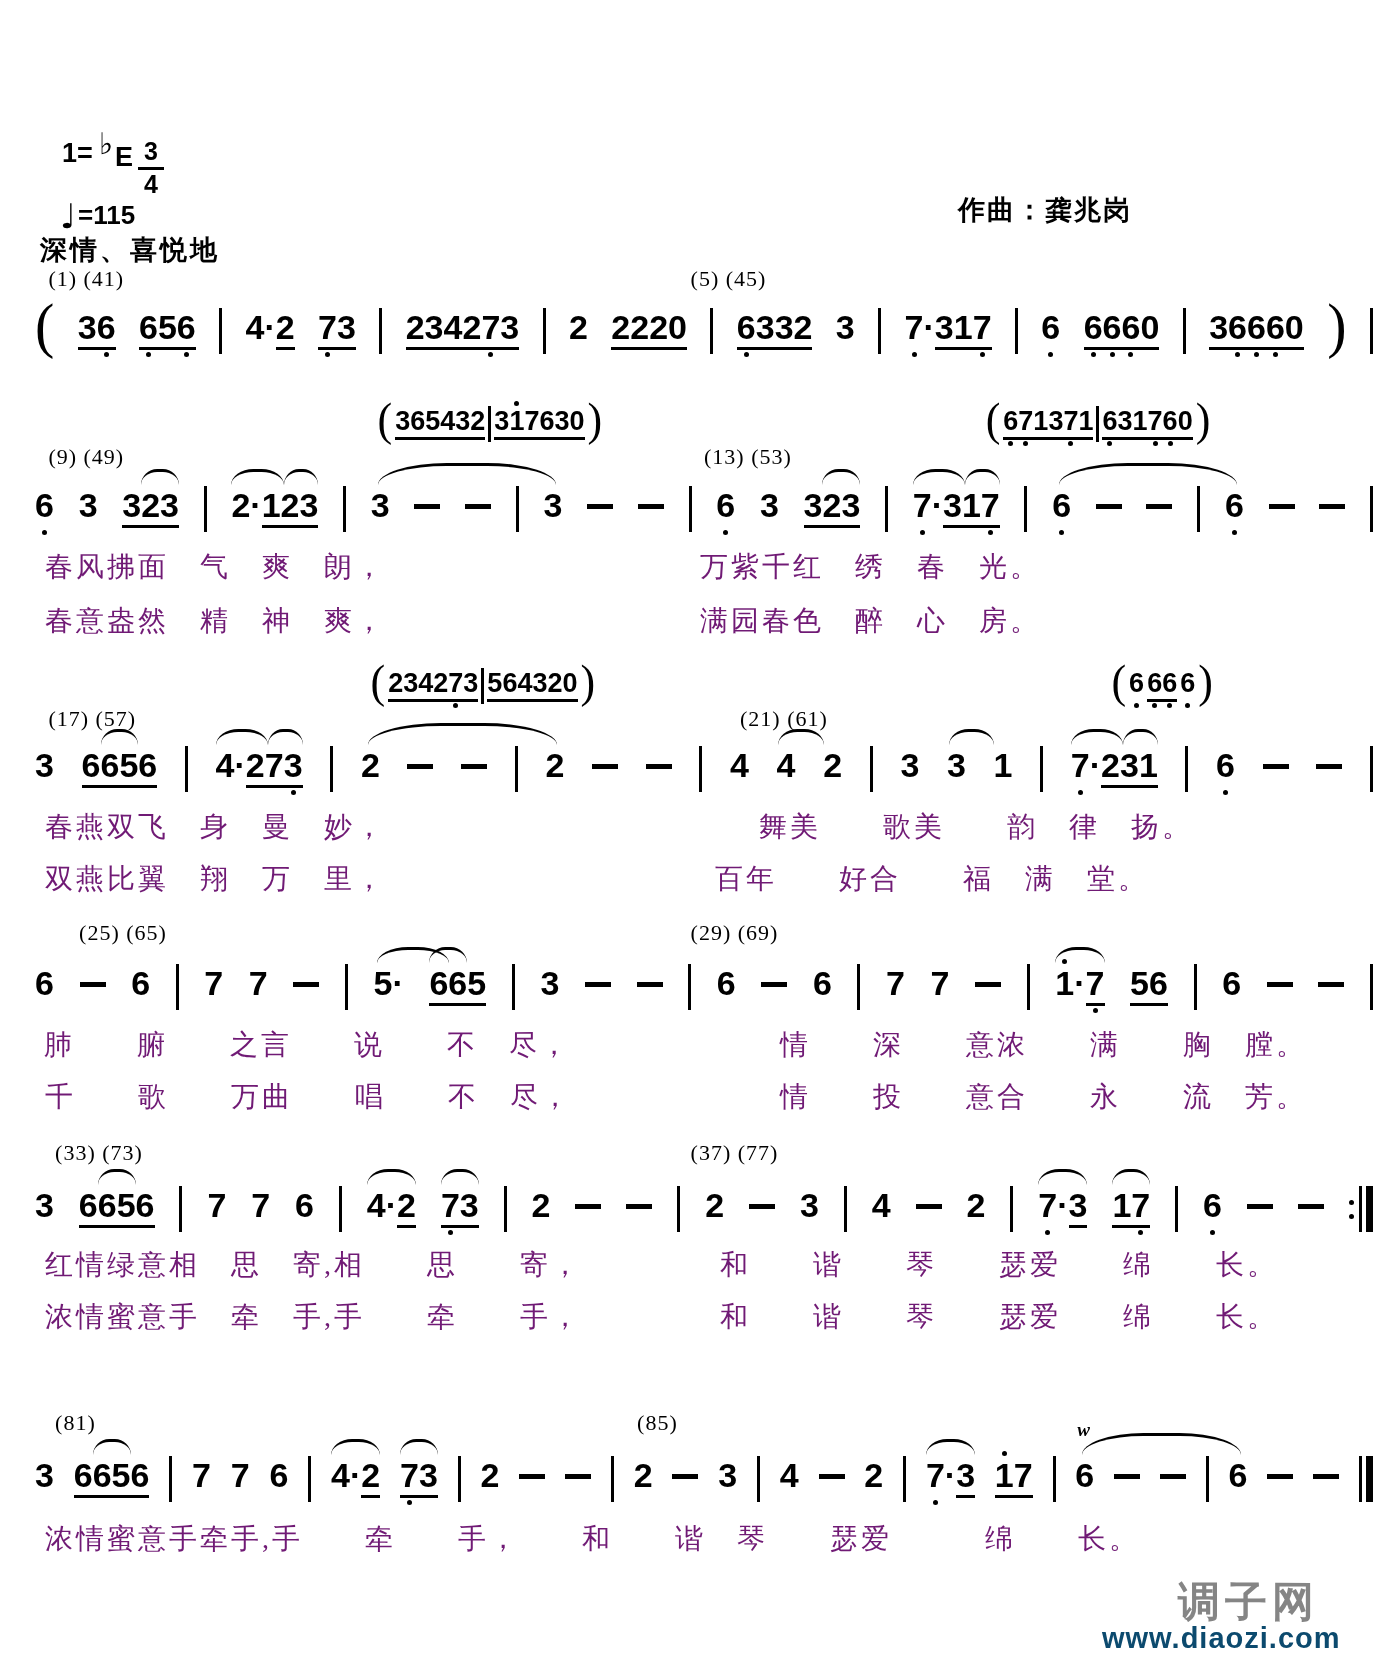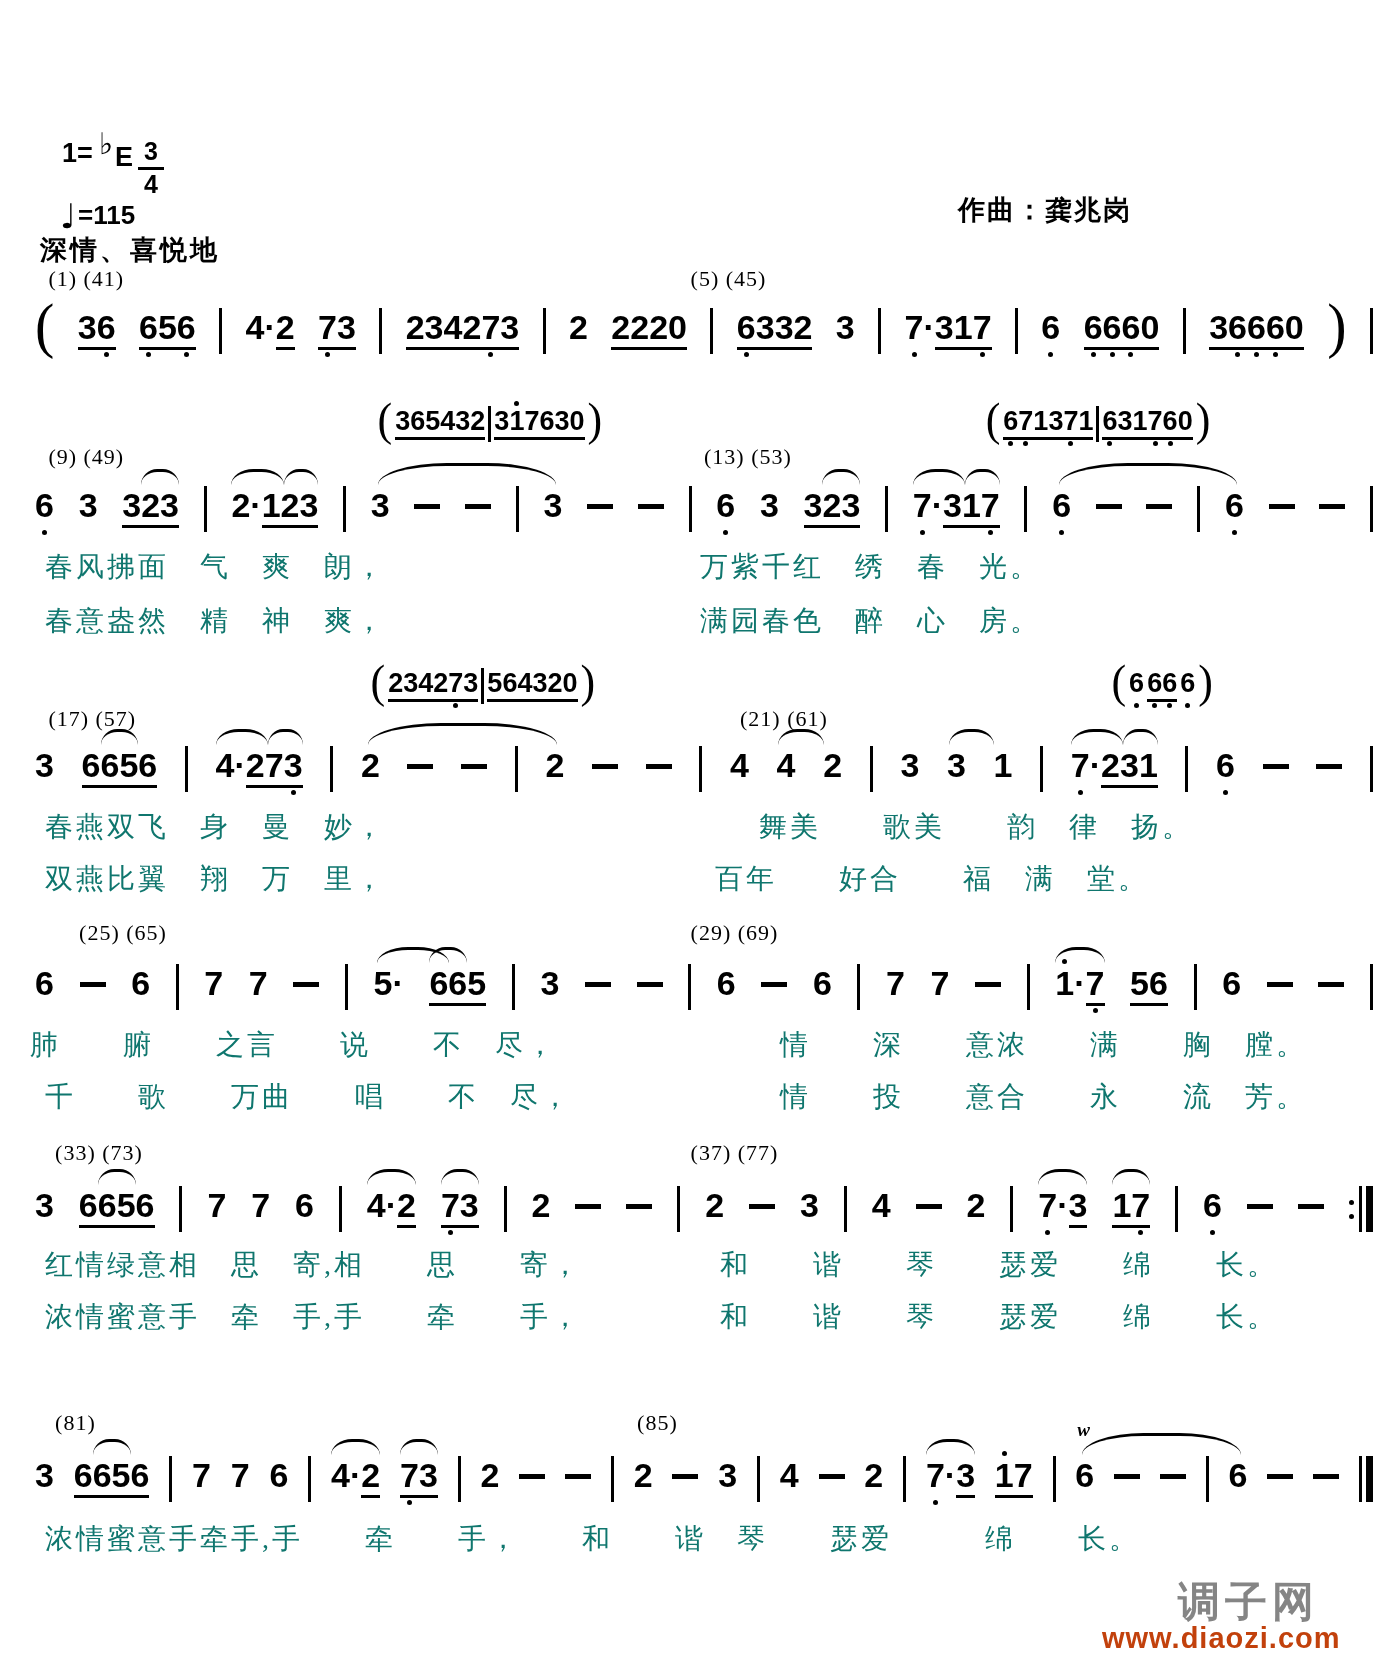--- a/index.html
+++ b/index.html
@@ -48,26 +48,26 @@
   .tie{position:absolute;top:-11px;height:19px;border-top:3px solid #000;
        border-radius:50% 50% 0 0 / 130% 130% 0 0;}
   
   .ossia .cc{font-size:27px;line-height:30px;height:30px;}
   .ossia .hd{height:10px;} .ossia .ld{height:9px;padding-top:1px;}
   .ossia .bar{height:36px;margin-top:10px;}
   .ossia .paren{font-size:44px;line-height:48px;}
   .ossia .useg{height:2.5px;}
   
   .lyrpart{position:absolute;font-size:28px;line-height:34px;font-weight:500;
-           letter-spacing:3px;white-space:nowrap;color:#0f766e;}
+           letter-spacing:3px;white-space:nowrap;color:#701a75;}
   
   .wm1{position:absolute;left:1178px;top:1574px;font-size:42px;font-weight:700;
        color:#858585;letter-spacing:5px;}
   .wm2{position:absolute;left:1102px;top:1622px;font-family:"Liberation Sans",sans-serif;
-       font-size:29px;font-weight:700;color:#c2410c;letter-spacing:1px;}
+       font-size:29px;font-weight:700;color:#0c4a6e;letter-spacing:1px;}
 </style>
 </head>
 <body>
 
 <div class="page">
 
   <div class="keyblock">
     <span>1=</span>
       <span class="flat">♭</span>
       <span class="klet">E</span>
@@ -1734,21 +1734,21 @@
     </div>
   <div id="lyrics">
       <div class="lyrpart" style="top: 550px; left: 45px;">春风拂面　气　爽　朗，</div>
       <div class="lyrpart" style="top: 550px; left: 700px;">万紫千红　绣　春　光。</div>
       <div class="lyrpart" style="top: 604px; left: 45px;">春意盎然　精　神　爽，</div>
       <div class="lyrpart" style="top: 604px; left: 700px;">满园春色　醉　心　房。</div>
       <div class="lyrpart" style="top: 810px; left: 45px;">春燕双飞　身　曼　妙，</div>
       <div class="lyrpart" style="top: 810px; left: 715px; margin-left: 44px;">舞美　　歌美　　韵　律　扬。</div>
       <div class="lyrpart" style="top: 862px; left: 45px;">双燕比翼　翔　万　里，</div>
       <div class="lyrpart" style="top: 862px; left: 715px;">百年　　好合　　福　满　堂。</div>
-      <div class="lyrpart" style="top: 1028px; left: 30px; text-align: center;">肺　　腑　　之言　　说　　不　尽，</div>
+      <div class="lyrpart" style="top: 1028px; left: 44px; text-align: center;">肺　　腑　　之言　　说　　不　尽，</div>
       <div class="lyrpart" style="top: 1028px; left: 780px;">情　　深　　意浓　　满　　胸　膛。</div>
       <div class="lyrpart" style="top: 1080px; left: 45px;">千　　歌　　万曲　　唱　　不　尽，</div>
       <div class="lyrpart" style="top: 1080px; left: 780px;">情　　投　　意合　　永　　流　芳。</div>
       <div class="lyrpart" style="top: 1248px; left: 45px;">红情绿意相　思　寄,相　　思　　寄，</div>
       <div class="lyrpart" style="top: 1248px; left: 720px;">和　　谐　　琴　　瑟爱　　绵　　长。</div>
       <div class="lyrpart" style="top: 1300px; left: 45px;">浓情蜜意手　牵　手,手　　牵　　手，</div>
       <div class="lyrpart" style="top: 1300px; left: 720px;">和　　谐　　琴　　瑟爱　　绵　　长。</div>
       <div class="lyrpart" style="top: 1522px; left: 45px;">浓情蜜意手牵手,手　　牵　　手，　　和　　谐　琴　　瑟爱　　　绵　　长。</div>
     </div>
 

